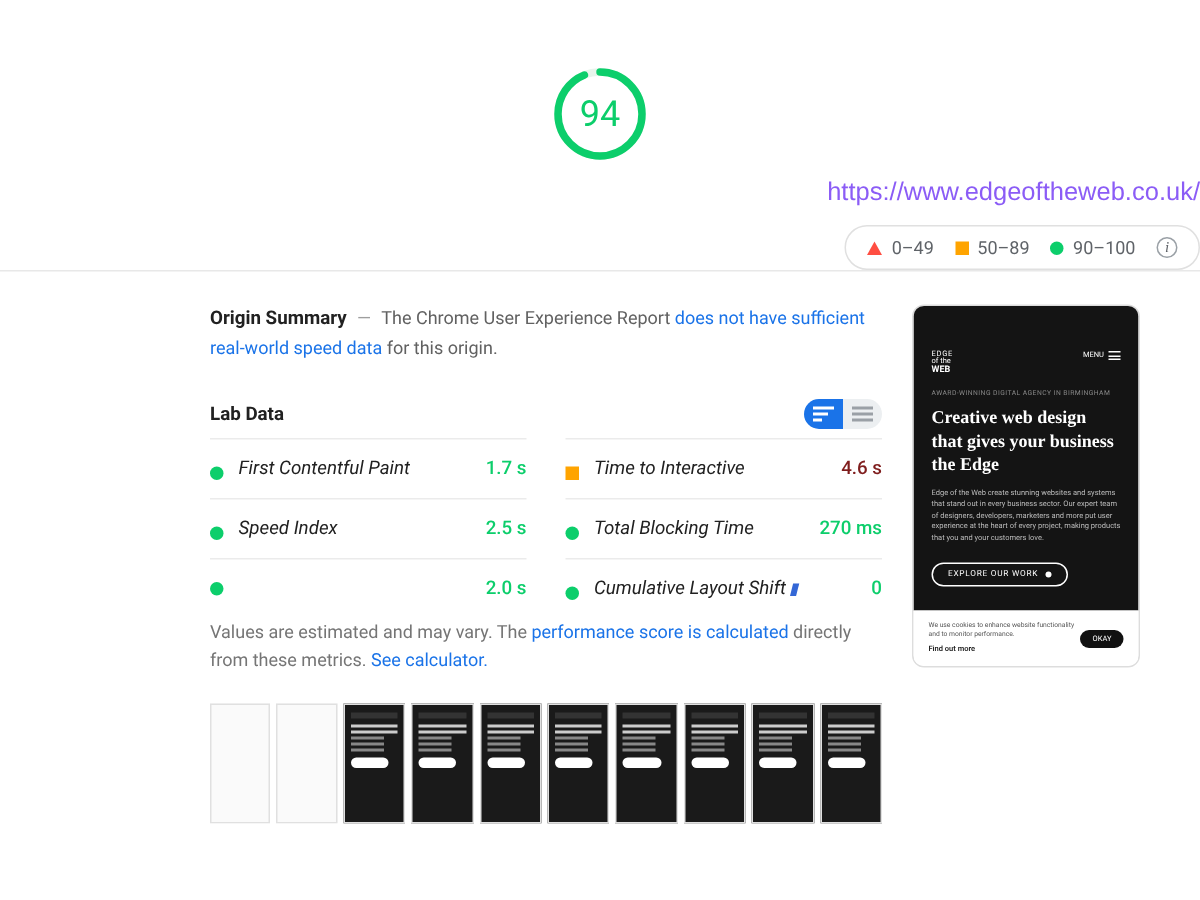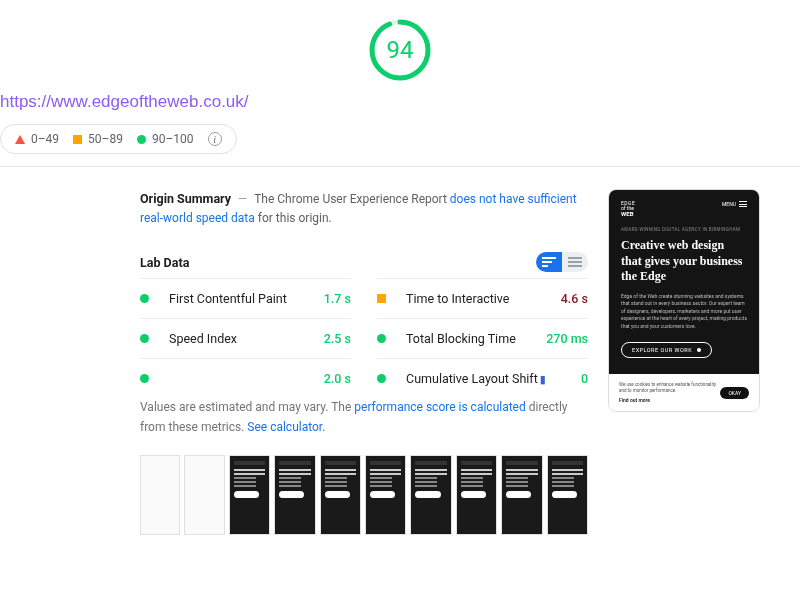--- a/index.html
+++ b/index.html
@@ -1,17 +1,17 @@
 <!DOCTYPE html>
 <html><head>
 <meta charset="utf-8">
 <style>
   * { box-sizing: border-box; margin: 0; padding: 0; }
   body { font-family: Roboto, Arial, sans-serif; font-size: 13px; color: #212121; background: #fff; }
-  .header { text-align: left; padding: 18px 0 12px; border-bottom: 1px solid #e8e8e8; }
+  .header { text-align: right; padding: 18px 0 0; border-bottom: 1px solid #e8e8e8; margin-top: 26px; }
   .gauge { width: 64px; height: 64px; margin: 0 auto 10px; position: relative; }
   .gauge svg { transform: rotate(-90deg); }
   .gauge-label { position: absolute; top: 50%; left: 50%; transform: translate(-50%,-50%); font-size: 24px; color: #0cce6b; font-weight: 400; }
   .url { font-size: 17px; color: #8b5cf6; margin-bottom: 12px; font-family: Arial, sans-serif;}
   .legend-pill { display: inline-flex; align-items: center; gap: 14px; border: 1px solid #e0e0e0; border-radius: 20px; padding: 7px 14px; font-size: 12px; color: #5f6368; }
   .legend-item { display: inline-flex; align-items: center; gap: 6px; }
   .tri { width: 0; height: 0; border-left: 5px solid transparent; border-right: 5px solid transparent; border-bottom: 9px solid #ff4e42; display:inline-block;}
   .sq { width: 9px; height: 9px; background: #ffa400; display: inline-block; }
   .dot { width: 9px; height: 9px; border-radius: 50%; background: #0cce6b; display: inline-block; }
   .info-icon { width: 14px; height: 14px; border: 1px solid #9aa0a6; border-radius: 50%; display: inline-flex; align-items:center; justify-content:center; font-size:10px; color:#5f6368; font-style: italic; font-family: serif;}
@@ -31,39 +31,39 @@
   .toggle-btn { width: 26px; height: 20px; display:flex; align-items:center; justify-content:center; }
   .toggle-active { background: #1a73e8; border-radius: 11px 0 0 11px; }
   .toggle-inactive { background: #eceff1; border-radius: 0 11px 11px 0; }
   .bars { display:flex; flex-direction:column; gap:2px;}
   .bar { height:2px; background:#fff; }
   .b1{width:14px}.b2{width:10px}.b3{width:6px}
   .bars2 .bar{ background:#9aa0a6;}
 
   .metrics { display: grid; grid-template-columns: 1fr 1fr; column-gap: 26px; }
   .metric { display: flex; align-items: center; justify-content: space-between; padding: 12px 0; border-top: 1px solid #ebebeb; font-size: 12.5px;}
-  .metric-left { display: flex; align-items: center; gap: 20px; }
+  .metric-left { display: flex; align-items: flex-end; gap: 10px; font-style: italic; }
   .metric-name { color: #212121; }
   .flag { color: #3367d6; font-size: 11px; margin-left: 2px;}
   .val-green { color: #0cce6b; font-weight: 500;}
   .val-orange { color: #7f1d1d; font-weight: 500;}
 
   .footnote { font-size: 12px; color: #757575; line-height:1.6;}
 
   .filmstrip { display: flex; gap: 4px; margin-top: 18px; }
   .frame { width: 46px; height: 80px; border: 1px solid #e0e0e0; background: #fafafa; overflow:hidden;}
   .frame.dark { background: #1a1a1a; padding: 5px 4px; }
   .fh { height: 4px; background: #333; margin-bottom: 4px;}
   .ft { height: 2px; background: #ccc; margin-bottom: 2px; }
   .ft2 { height: 2px; background: #888; margin-bottom: 2px; width: 70%;}
   .fb { height: 7px; background: #fff; border-radius: 4px; margin-top: 4px; width: 80%;}
 
   
   .phone { width: 152px; border: 1px solid #ddd; border-radius: 8px; overflow: hidden; background:#fff;}
-  .ph-hero { background: #141414; color: #fff; padding: 11px 12px 16px; }
+  .ph-hero { background: #141414; color: #fff; padding: 30px 12px 16px; }
   .ph-top { display:flex; justify-content: space-between; align-items:flex-start; font-size: 6px; margin-bottom: 10px;}
   .ph-logo { line-height: 1; }
   .ph-logo .l1{ font-size:5px; letter-spacing:0.5px;}
   .ph-logo .l2{ font-size:5px;}
   .ph-logo .l3{ font-size:6px; font-weight:700;}
   .ph-menu { display:flex; align-items:center; gap:3px; font-size:5px;}
   .ph-burger { display:flex; flex-direction:column; gap:1.5px;}
   .ph-burger span{ width:8px; height:1px; background:#fff; display:block;}
   .ph-tiny { font-size: 4.5px; color: #888; margin-bottom: 6px; letter-spacing:0.3px;}
   .ph-headline { font-size: 12px; font-weight: 600; line-height: 1.3; margin-bottom: 8px; font-family: Georgia, serif;}

